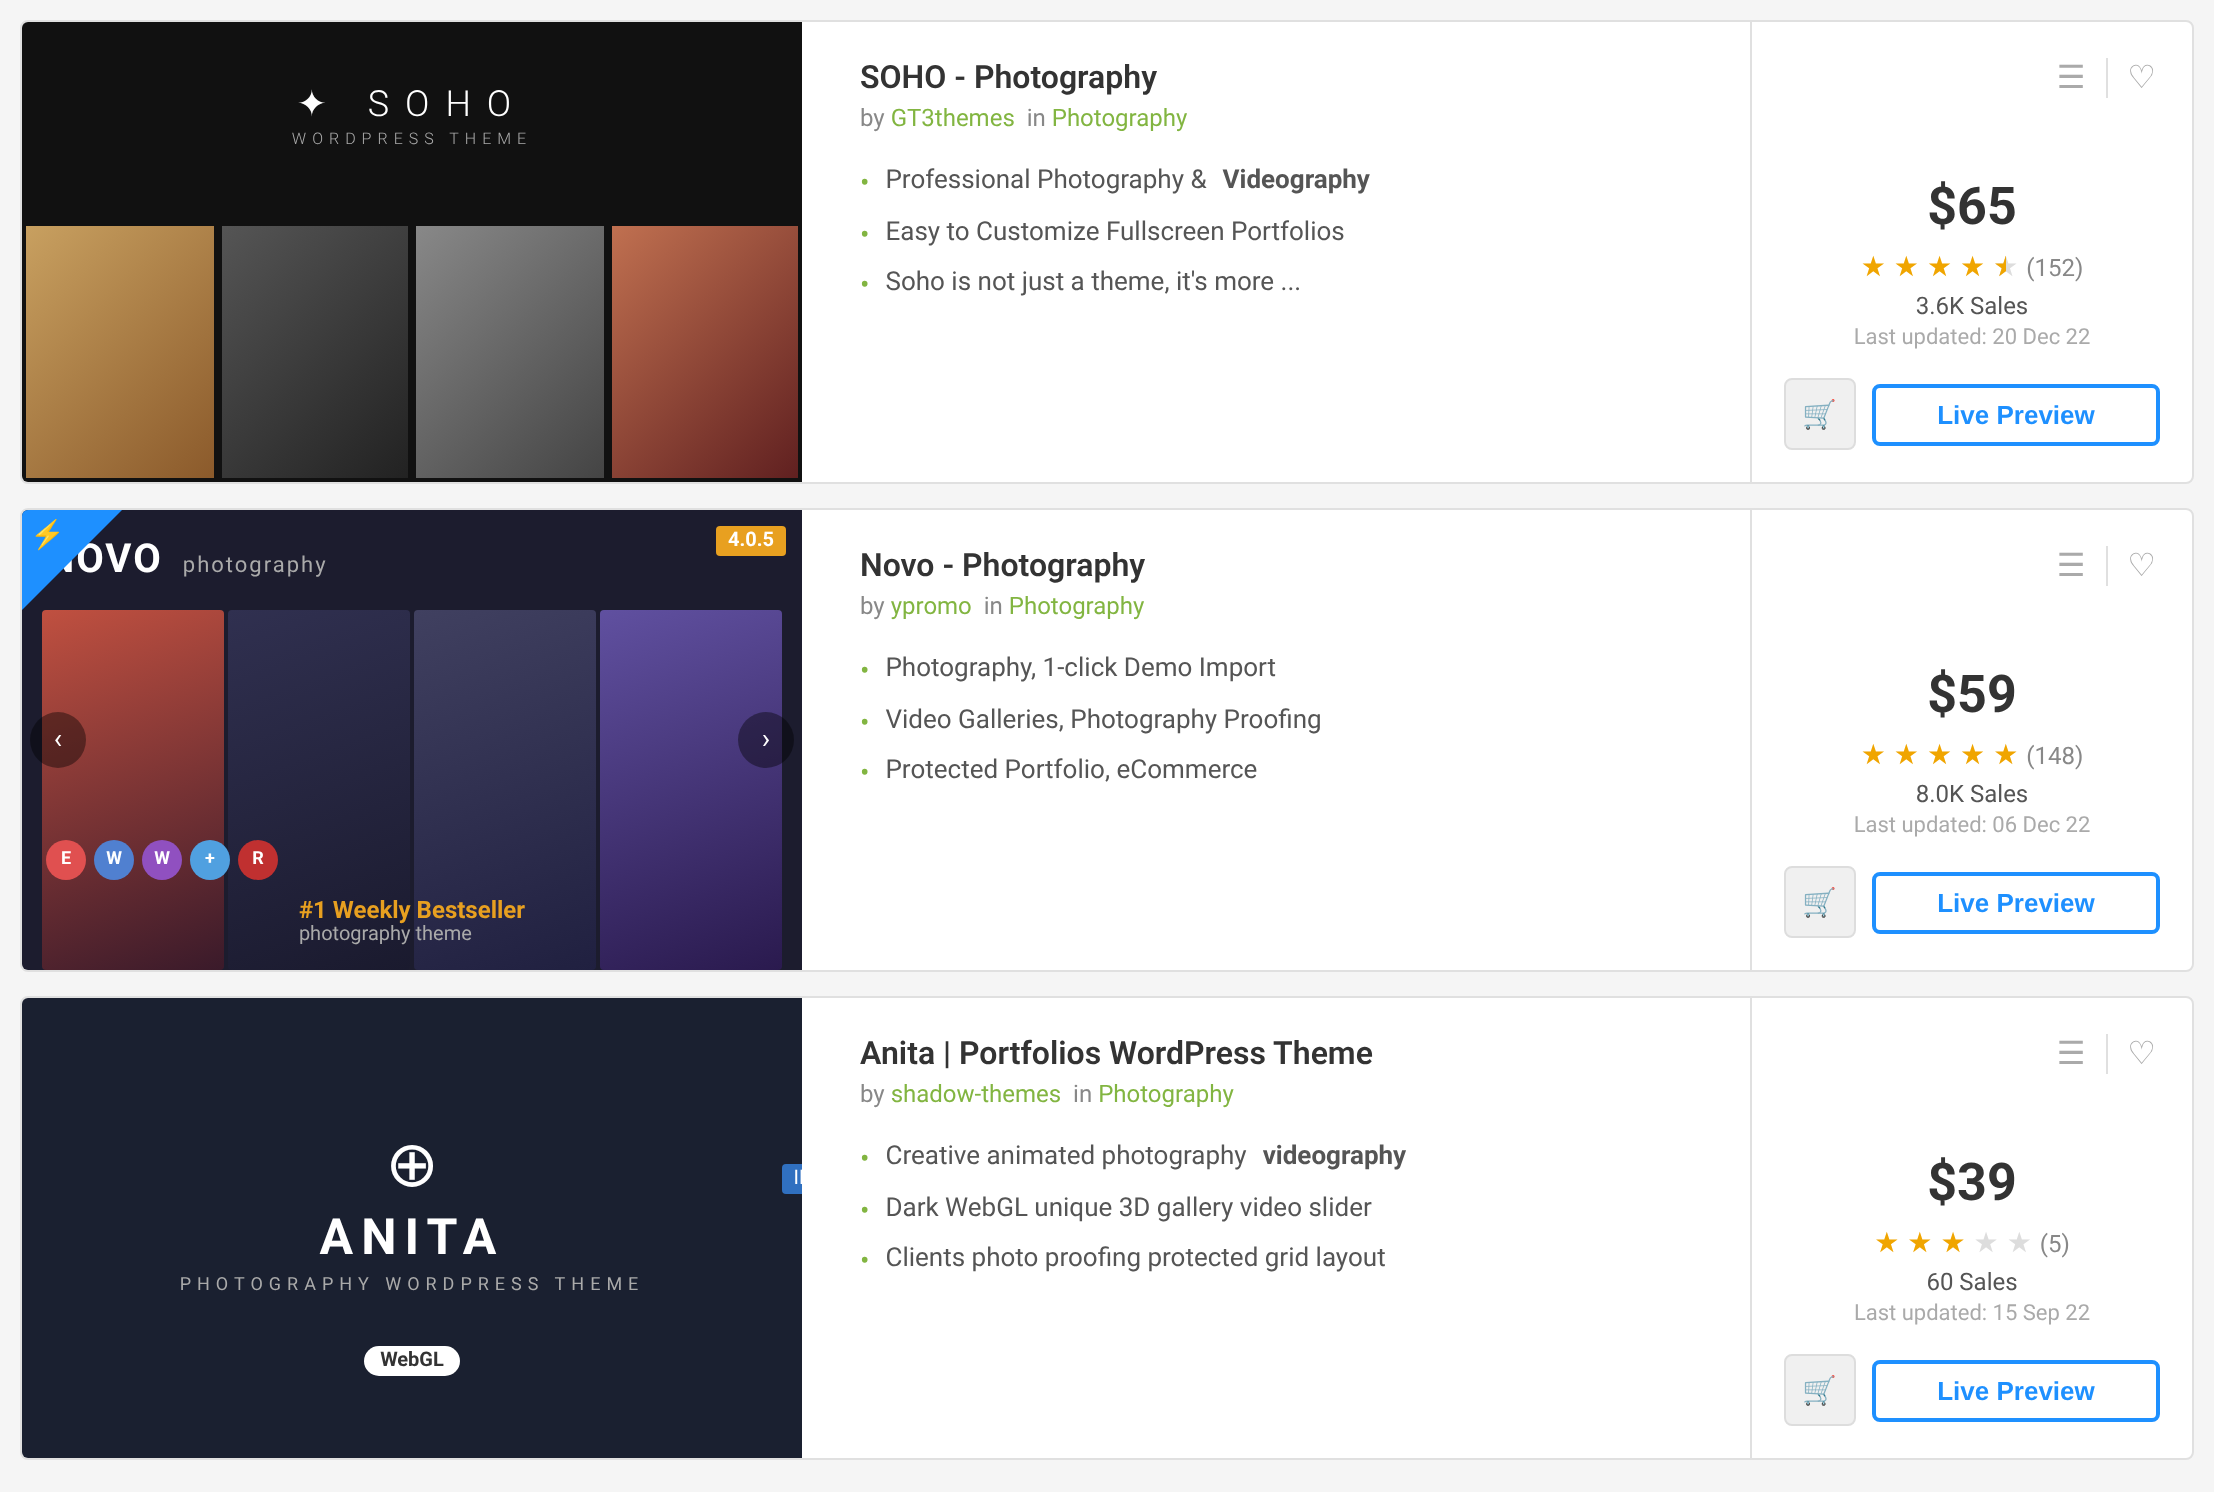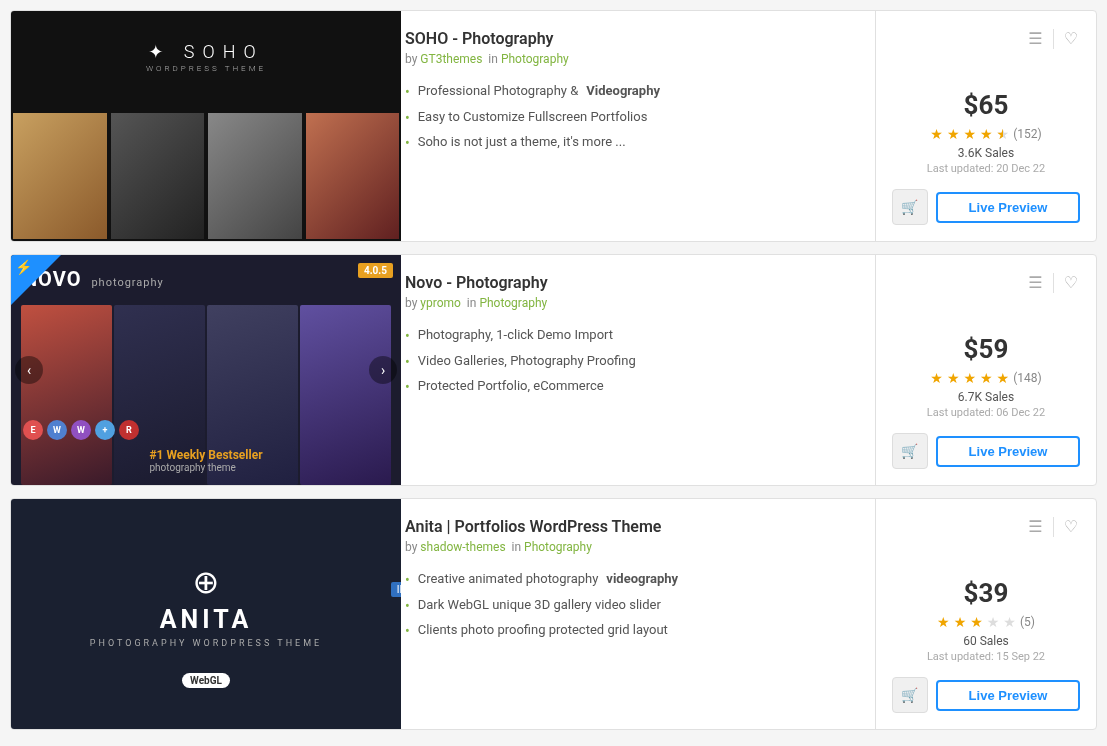--- a/index.html
+++ b/index.html
@@ -43,21 +43,21 @@
     .anita-bg { background: #1a2030; width: 100%; height: 100%; position: relative; display: flex; flex-direction: column; align-items: center; justify-content: center; }
     .anita-ie { background: #3070c0; color: #fff; font-size: 10px; padding: 2px 6px; border-radius: 2px; position: absolute; top: 40px; left: 50%; transform: translateX(-50%); }
     .anita-title { color: #fff; font-size: 25px; font-weight: bold; letter-spacing: 4px; }
     .anita-subtitle { color: #aaa; font-size: 9px; letter-spacing: 3px; margin-top: 4px; }
     .anita-webgl-badge { background: #fff; color: #333; font-size: 10px; padding: 2px 8px; border-radius: 10px; font-weight: bold; }
 
     
     .lightning-badge { position: absolute; top: 0; left: 0; width: 0; height: 0; border-style: solid; border-width: 50px 50px 0 0; border-color: #1e90ff transparent transparent transparent; z-index: 5; }
     .lightning-icon { position: absolute; top: 4px; left: 4px; color: #fff; font-size: 14px; z-index: 6; }
 
-    .product-info { flex: 1; padding: 18px 4px; border-right: 1px solid #e0e0e0; }
+    .product-info { flex: 1; padding: 18px 29px; border-right: 1px solid #e0e0e0; }
     .product-name { font-size: 16px; font-weight: 600; color: #333; margin-bottom: 4px; }
     .product-author { font-size: 12px; color: #888; margin-bottom: 14px; }
     .product-author a { color: #82b541; text-decoration: none; text-align: center; }
     .product-features { list-style: none; padding: 0; }
     .product-features li { padding: 3px 0; font-size: 13px; color: #555; display: flex; align-items: flex-start; gap: 8px; }
     .product-features li::before { content: '•'; color: #82b541; font-size: 14px; flex-shrink: 0; line-height: 1.4; }
     .product-features li strong { font-weight: 700; }
 
     .product-pricing { width: 220px; min-width: 220px; padding: 16px; display: flex; flex-direction: column; align-items: center; }
     .pricing-actions { display: flex; gap: 8px; align-items: center; align-self: flex-end; margin-bottom: auto; }
@@ -202,21 +202,21 @@
       </div>
       <div class="price">$59</div>
       <div class="stars">
         <span class="star">★</span>
         <span class="star">★</span>
         <span class="star">★</span>
         <span class="star">★</span>
         <span class="star">★</span>
         <span class="rating-count">(148)</span>
       </div>
-      <div class="sales-count">6.7K Sales</div>
+      <div class="sales-count">8.0K Sales</div>
       <div class="last-updated">Last updated: 06 Dec 22</div>
       <div class="pricing-buttons">
         <button class="btn-cart" title="Add to cart">🛒</button>
         <button class="btn-preview">Live Preview</button>
       </div>
     </div>
   </div>
 
   <div class="product-card">
     <div class="product-thumbnail">

